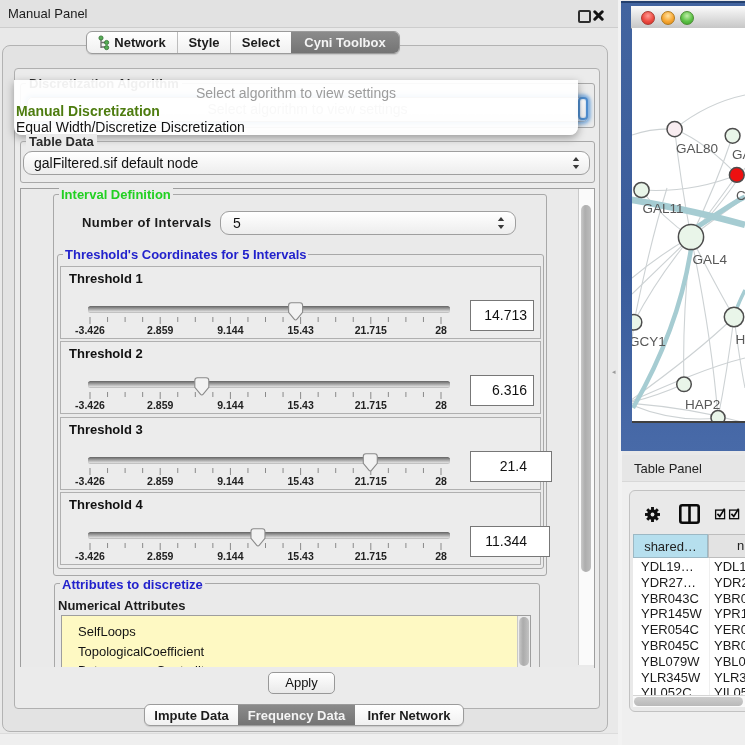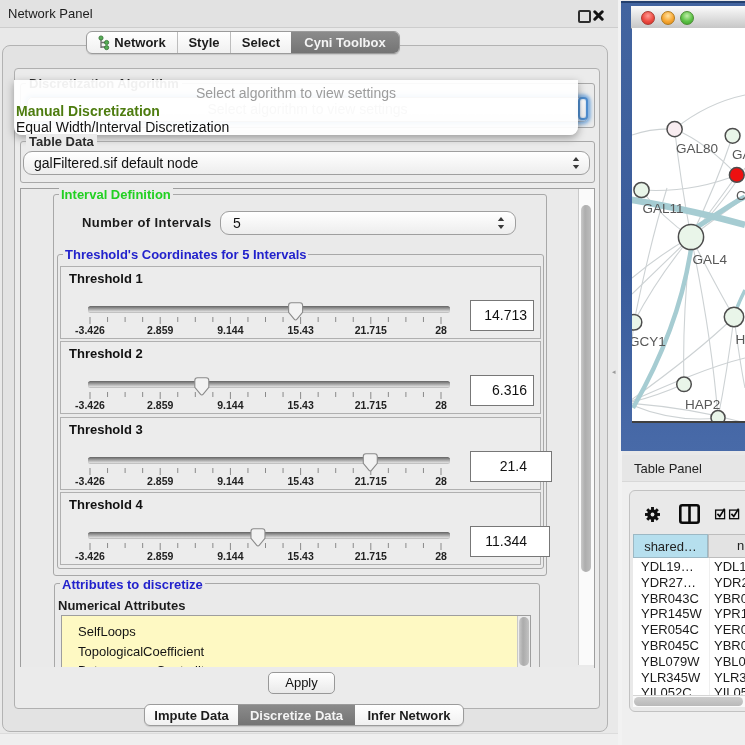--- a/index.html
+++ b/index.html
@@ -4,21 +4,21 @@
 <style>
 html,body{margin:0;padding:0}
 body{width:745px;height:745px;position:relative;overflow:hidden;background:#e9e9e9;font-family:"Liberation Sans",sans-serif;-webkit-font-smoothing:antialiased}
 .abs{position:absolute}
 .b{font-weight:bold}
 </style>
 </head>
 <body>
 
 <div class="abs" id="cpTitle" style="left:0;top:0;width:618px;height:27px;background:#e2e2e2;border-bottom:1px solid #cdcdcd">
-  <div class="abs" style="left:8px;top:6px;font-size:13px;color:#1c1c1c">Network Panel</div>
+  <div class="abs" style="left:8px;top:6px;font-size:13px;color:#1c1c1c">Manual Panel</div>
   <div class="abs" style="left:578px;top:10px;width:9px;height:9px;border:2px solid #2e2e2e;border-radius:2px"></div>
   <svg class="abs" style="left:593px;top:10px" width="11" height="11" viewBox="0 0 11 11">
     <g stroke="#141414" stroke-width="3" stroke-linecap="round">
       <line x1="1.8" y1="1.8" x2="9.2" y2="9.2"></line>
         <line x1="9.2" y1="1.8" x2="1.8" y2="9.2"></line>
     </g>
   </svg>
 </div>
 
 <div class="abs" style="left:2px;top:45px;width:604px;height:685px;background:#e3e3e3;border:1px solid #b3b3b3;border-radius:8px"></div>
@@ -44,21 +44,21 @@
 
 <div class="abs" style="left:20px;top:83px;width:573px;height:43px;border:1px solid #a8a8a8;border-radius:3px"></div>
 <div class="abs b" style="left:26px;top:76px;font-size:13px;color:#2c2c2c;background:#ebebeb;padding:0 3px">Discretization Algorithm</div>
 
 <div class="abs" style="left:27px;top:97px;width:559px;height:23px;background:linear-gradient(#ffffff,#ededed);border:1px solid #9f9f9f;border-radius:5px;box-shadow:0 0 4px 2px #74a8dc;text-align:center;line-height:23px;font-size:14px;color:#9c9c9c">Select algorithm to view settings</div>
 <div class="abs" style="left:578px;top:97px;width:10px;height:23px;border-radius:4px;border:2.5px solid #4e8ccd;box-sizing:border-box;box-shadow:0 0 3px 1.5px #8ab4e0, inset 0 0 2px #8ab4e0"></div>
 
 <div class="abs" style="left:14px;top:80px;width:564px;height:55px;background:rgba(255,255,255,0.93);border-radius:0 0 8px 8px;box-shadow:0 3px 9px rgba(0,0,0,0.35)">
   <div style="position:absolute;left:0;top:5px;width:564px;text-align:center;color:#9c9c9c;font-size:14px">Select algorithm to view settings</div>
   <div class="b" style="position:absolute;left:2px;top:23px;color:#4d7c0f;font-size:14px">Manual Discretization</div>
-  <div style="position:absolute;left:2px;top:39px;color:#111;font-size:14px">Equal Width/Interval Discretization</div>
+  <div style="position:absolute;left:2px;top:39px;color:#111;font-size:14px">Equal Width/Discretize Discretization</div>
 </div>
 
 <div class="abs" style="left:20px;top:141px;width:573px;height:40px;border:1px solid #a8a8a8;border-radius:3px"></div>
 <div class="abs b" style="left:26px;top:134px;font-size:13px;color:#2c2c2c;background:#ebebeb;padding:0 3px">Table Data</div>
 <div class="abs combo" style="left:23px;top:151px;width:565px;height:22px;">
   <span style="position:absolute;left:10px;top:3px;font-size:14px;color:#111">galFiltered.sif default node</span>
 </div>
 <svg class="abs" style="left:572px;top:157px" width="8" height="12" viewBox="0 0 8 12">
     <path d="M4,0 L7.2,4 H0.8 Z" fill="#3a3a3a"></path>
     <path d="M4,12 L7.2,8 H0.8 Z" fill="#3a3a3a"></path>
@@ -243,21 +243,21 @@
   <div style="position:absolute;right:0;top:0;width:12px;height:51px;background:#ededed;border-left:1px solid #c9c9c9"></div>
   <div style="position:absolute;right:1px;top:1px;width:10px;height:49px;background:linear-gradient(90deg,#cacaca,#ababab 40%,#c2c2c2);border-radius:5px"></div>
 </div>
 
 <div class="abs" style="left:20px;top:667px;width:574px;height:40px;background:#ebebeb"></div>
 
 <div class="abs" style="left:268px;top:672px;width:65px;height:20px;background:linear-gradient(#ffffff,#e9e9e9);border:1px solid #989898;border-radius:5px;text-align:center;line-height:19px;font-size:13px;color:#111">Apply</div>
 
 <div class="abs" style="left:144px;top:704px;height:20px;border:1px solid #9b9b9b;border-radius:6px;overflow:hidden;display:flex;background:linear-gradient(#ffffff,#f0f0f0);font-size:13px;color:#1c1c1c;box-shadow:0 1px 1px rgba(0,0,0,.12)">
   <div style="width:93px;display:flex;align-items:center;justify-content:center;font-weight:600">Impute Data</div>
-  <div style="width:117px;display:flex;align-items:center;justify-content:center;background:linear-gradient(#8b8b8b,#747474);color:#f4f4f4;font-weight:600">Discretize Data</div>
+  <div style="width:117px;display:flex;align-items:center;justify-content:center;background:linear-gradient(#8b8b8b,#747474);color:#f4f4f4;font-weight:600">Frequency Data</div>
   <div style="width:108px;display:flex;align-items:center;justify-content:center;font-weight:600">Infer Network</div>
 </div>
 
 <div class="abs" style="left:0;top:733px;width:618px;height:12px;background:#efefef;border-top:1px solid #dcdcdc"></div>
 
 <div class="abs" style="left:612px;top:368px;width:4px;height:7px;color:#9a9a9a;font-size:7px;line-height:7px">◂</div>
 
 <div class="abs" style="left:618px;top:0;width:4px;height:745px;background:#f2f2f2"></div>
 
 <div class="abs" style="left:621px;top:1px;width:124px;height:448px;background:linear-gradient(180deg,#42649f,#3a5c9b 60%,#486aa8);border-top:2px solid #24406e"></div>

